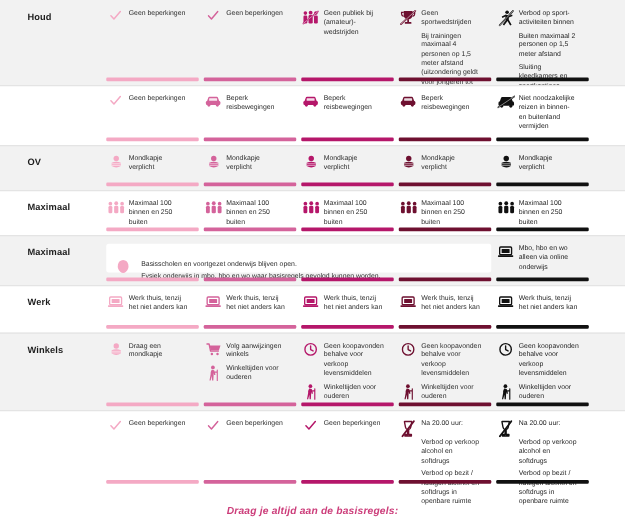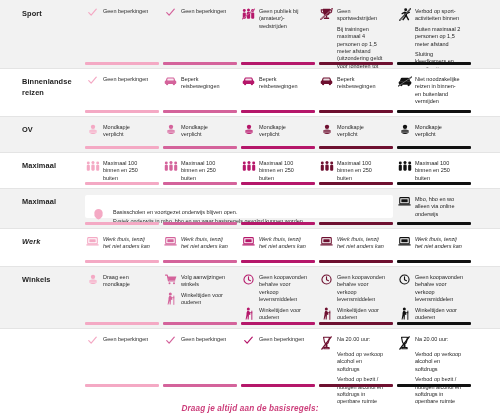--- a/index.html
+++ b/index.html
@@ -53,21 +53,21 @@
     font-size:8.2px;font-style:italic;font-weight:bold;
     color:#cc3d7a;letter-spacing:.15px;
   }
   .divline{position:absolute;left:0;right:0;height:1px;background:#e4e4e4;}
 </style>
 </head>
 <body>
 
 <div id="sheet">
     <div class="row shaded" style="top: 0px; height: 68px;">
-      <div class="rowlabel">Sport</div>
+      <div class="rowlabel">Houd</div>
       <div class="cells">
         <div class="cell" style="left: 0px; width: 74px;">
           <div class="cellinner">
             <div class="item">
               <span class="ic">
                 <svg width="9" height="9" viewBox="0 0 12 12">
                   <path d="M1 6.2 L4.2 9.5 L11 1.6" stroke="#f4a9c4" stroke-width="1.6" fill="none" stroke-linecap="round" stroke-linejoin="round"></path>
                 </svg>
               </span>
               <span class="txt" style="color: rgb(43, 43, 43);">Geen beperkingen</span>
@@ -158,21 +158,20 @@
             <div class="item">
               <span class="ic"></span>
               <span class="txt" style="color: rgb(29, 29, 29);">Sluiting kleedkamers en sportkantines</span>
             </div>
           </div>
           <div class="bar" style="background: rgb(17, 17, 17);"></div>
         </div>
       </div>
     </div>
     <div class="row plain" style="top: 68px; height: 48px;">
-      <div class="rowlabel">Binnenlandse reizen</div>
       <div class="cells">
         <div class="cell" style="left: 0px; width: 74px;">
           <div class="cellinner">
             <div class="item">
               <span class="ic">
                 <svg width="9" height="9" viewBox="0 0 12 12">
                   <path d="M1 6.2 L4.2 9.5 L11 1.6" stroke="#f4a9c4" stroke-width="1.6" fill="none" stroke-linecap="round" stroke-linejoin="round"></path>
                 </svg>
               </span>
               <span class="txt" style="color: rgb(43, 43, 43);">Geen beperkingen</span>
@@ -474,21 +473,21 @@
                 </svg>
               </span>
               <span class="txt" style="color: rgb(29, 29, 29);">Mbo, hbo en wo alleen via online onderwijs</span>
             </div>
           </div>
           <div class="bar" style="background: rgb(17, 17, 17);"></div>
         </div>
       </div>
     </div>
     <div class="divline" style="top: 188px;"></div>
-    <div class="row plain" style="top: 228px; height: 38px; font-style: italic;">
+    <div class="row plain" style="top: 228px; height: 38px;">
       <div class="rowlabel">Werk</div>
       <div class="cells">
         <div class="cell" style="left: 0px; width: 74px;">
           <div class="cellinner">
             <div class="item">
               <span class="ic">
                 <svg width="13" height="11" viewBox="0 0 18 14">
                   <rect x="2.4" y="1.6" width="13.2" height="8.6" rx="1.1" fill="none" stroke="#f4a9c4" stroke-width="1.5"></rect>
                   <rect x="4.6" y="3.8" width="8.8" height="4.4" rx=".6" fill="#f4a9c4"></rect>
                   <rect x="0.4" y="10.8" width="17.2" height="1.9" rx=".9" fill="#f4a9c4"></rect>

